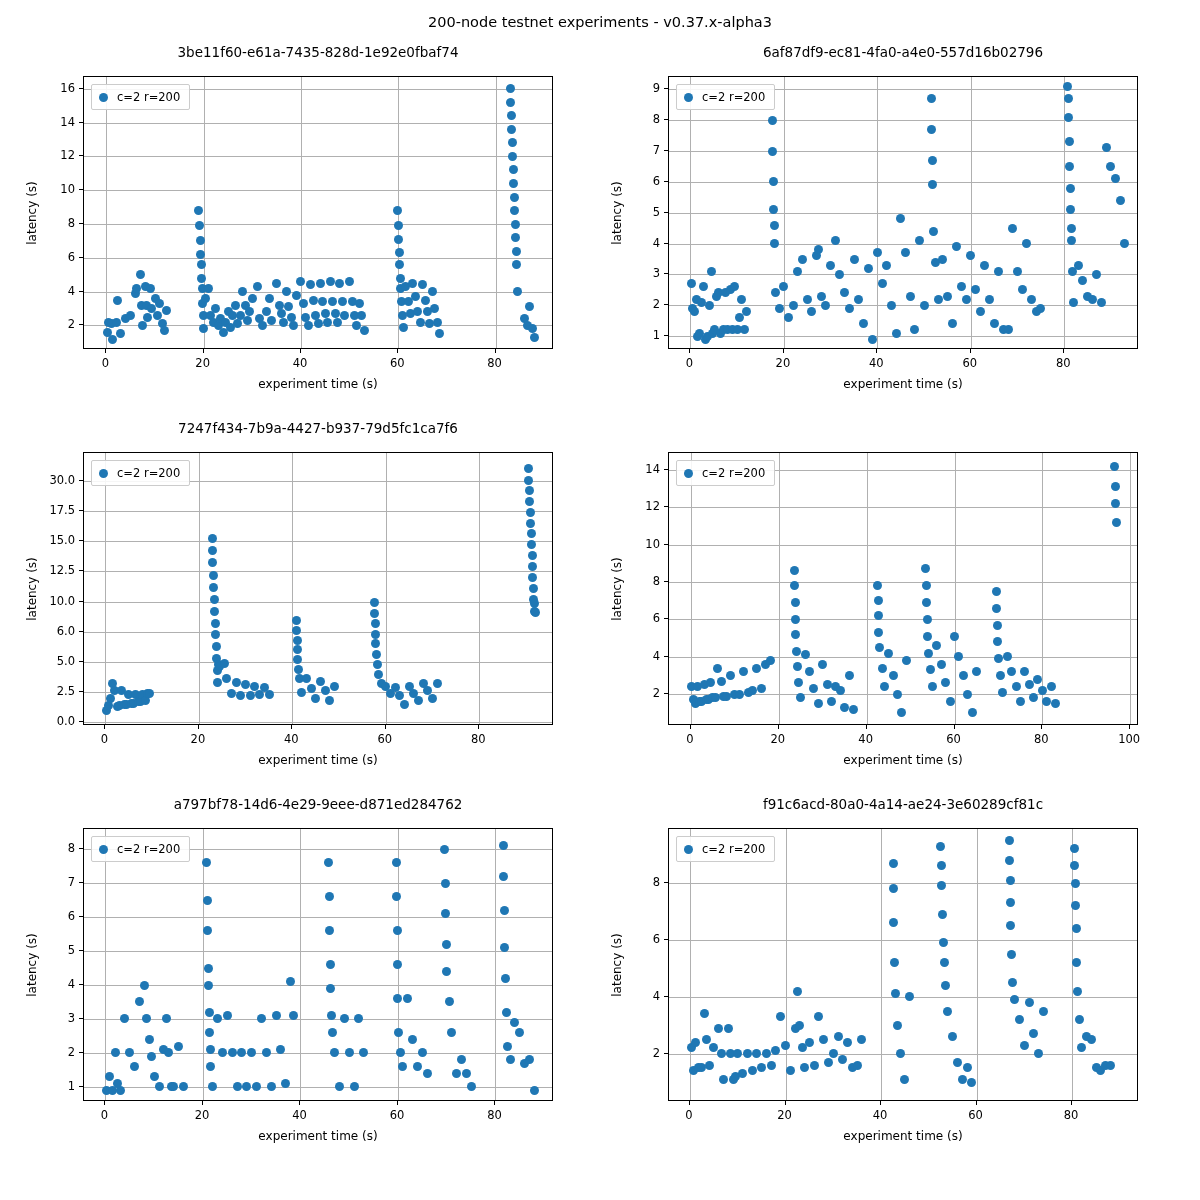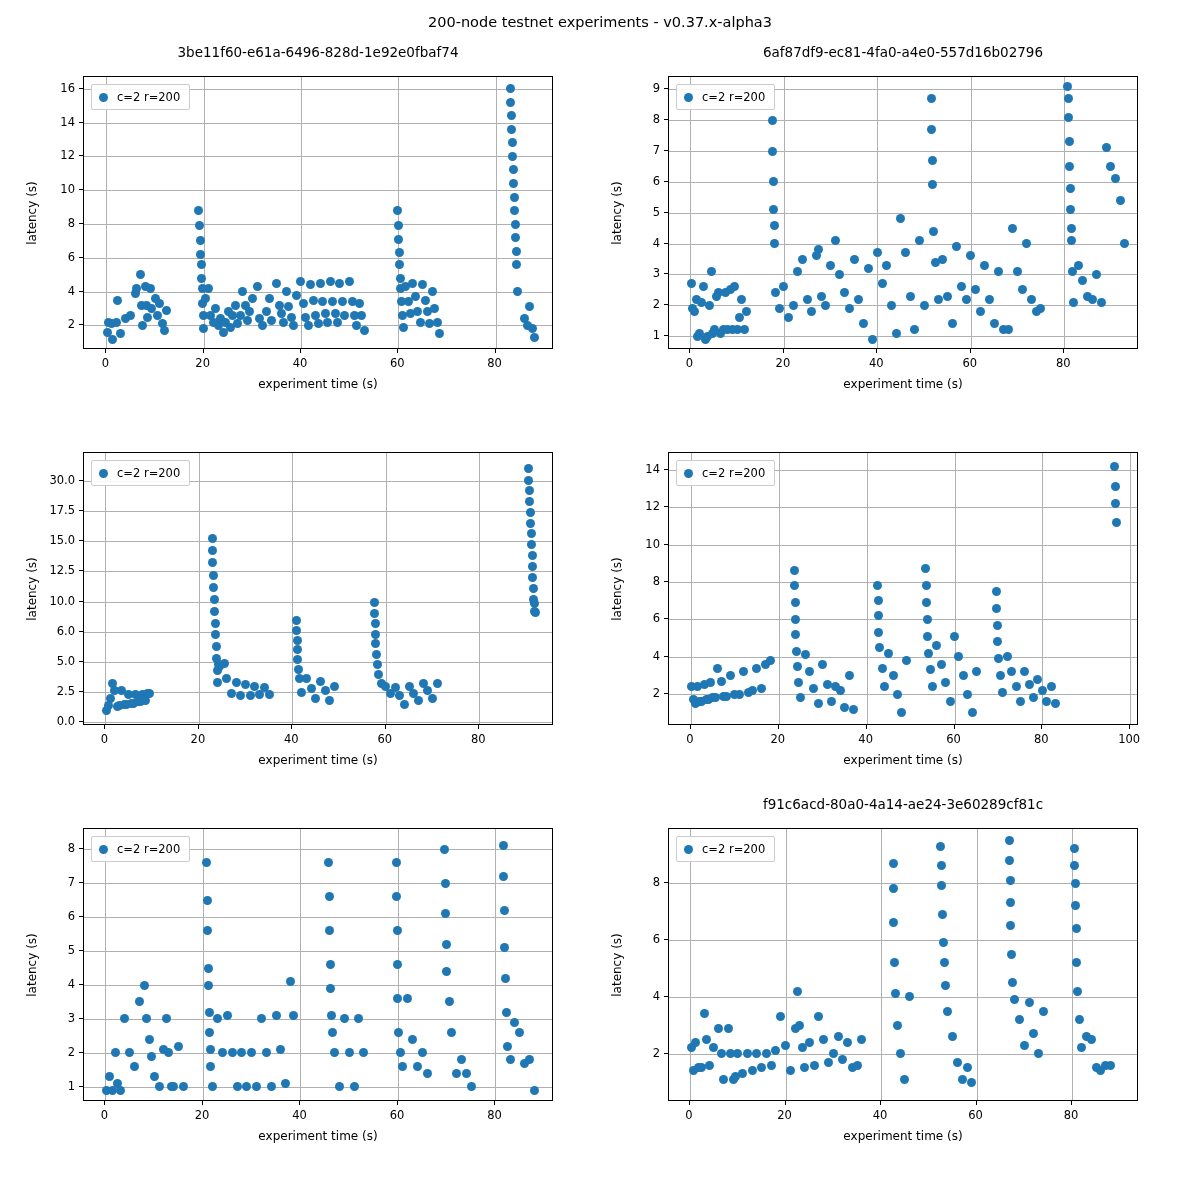--- a/index.html
+++ b/index.html
@@ -113,21 +113,21 @@
     background: #1f77b4;
     display: inline-block;
   }
 </style>
 </head>
 <body>
 
 <div id="figure">
   <div id="suptitle">200-node testnet experiments - v0.37.x-alpha3</div>
 <div class="panel" style="left: 3px; top: 44px; width: 550px; height: 353px;">
-      <div class="panel-title" style="width: 470px; left: 80px;">3be11f60-e61a-6496-828d-1e92e0fbaf74</div>
+      <div class="panel-title" style="width: 470px; left: 80px;">3be11f60-e61a-7435-828d-1e92e0fbaf74</div>
       <div class="tick x" style="left: 102.381px; top: 305px;"></div>
       <div class="ticklabel x" style="left: 102.381px; top: 312px;">0</div>
       <div class="tick x" style="left: 199.689px; top: 305px;"></div>
       <div class="ticklabel x" style="left: 199.689px; top: 312px;">20</div>
       <div class="tick x" style="left: 296.998px; top: 305px;"></div>
       <div class="ticklabel x" style="left: 296.998px; top: 312px;">40</div>
       <div class="tick x" style="left: 394.306px; top: 305px;"></div>
       <div class="ticklabel x" style="left: 394.306px; top: 312px;">60</div>
       <div class="tick x" style="left: 491.615px; top: 305px;"></div>
       <div class="ticklabel x" style="left: 491.615px; top: 312px;">80</div>
@@ -476,20 +476,21 @@
         <div class="dot" style="left: 455.984px; top: 166.576px; background: rgb(31, 119, 180);"></div>
       </div>
       <div class="legend" style="left: 88px; top: 40px;">
         <span class="swatch" style="background: rgb(31, 119, 180);"></span>
         <span>c=2 r=200</span>
       </div>
       <div class="axis-label-x" style="left: 80px; width: 470px; top: 333px;">experiment time (s)</div>
       <div class="axis-label-y" style="left: 22px; top: 168.5px; transform: rotate(-90deg) translateX(-50%);">latency (s)</div>
     </div>
     <div class="panel" style="left: 3px; top: 420px; width: 550px; height: 353px;">
+      <div class="panel-title" style="width: 470px; left: 80px;">7247f434-7b9a-4427-b937-79d5fc1ca7f6</div>
       <div class="tick x" style="left: 101.491px; top: 305px;"></div>
       <div class="ticklabel x" style="left: 101.491px; top: 312px;">0</div>
       <div class="tick x" style="left: 194.93px; top: 305px;"></div>
       <div class="ticklabel x" style="left: 194.93px; top: 312px;">20</div>
       <div class="tick x" style="left: 288.37px; top: 305px;"></div>
       <div class="ticklabel x" style="left: 288.37px; top: 312px;">40</div>
       <div class="tick x" style="left: 381.809px; top: 305px;"></div>
       <div class="ticklabel x" style="left: 381.809px; top: 312px;">60</div>
       <div class="tick x" style="left: 475.249px; top: 305px;"></div>
       <div class="ticklabel x" style="left: 475.249px; top: 312px;">80</div>
@@ -775,20 +776,21 @@
         <div class="dot" style="left: 447.159px; top: 69.1849px; background: rgb(31, 119, 180);"></div>
       </div>
       <div class="legend" style="left: 88px; top: 40px;">
         <span class="swatch" style="background: rgb(31, 119, 180);"></span>
         <span>c=2 r=200</span>
       </div>
       <div class="axis-label-x" style="left: 80px; width: 470px; top: 333px;">experiment time (s)</div>
       <div class="axis-label-y" style="left: 22px; top: 168.5px; transform: rotate(-90deg) translateX(-50%);">latency (s)</div>
     </div>
     <div class="panel" style="left: 3px; top: 796px; width: 550px; height: 353px;">
+      <div class="panel-title" style="width: 470px; left: 80px;">a797bf78-14d6-4e29-9eee-d871ed284762</div>
       <div class="tick x" style="left: 101.452px; top: 305px;"></div>
       <div class="ticklabel x" style="left: 101.452px; top: 312px;">0</div>
       <div class="tick x" style="left: 198.963px; top: 305px;"></div>
       <div class="ticklabel x" style="left: 198.963px; top: 312px;">20</div>
       <div class="tick x" style="left: 296.473px; top: 305px;"></div>
       <div class="ticklabel x" style="left: 296.473px; top: 312px;">40</div>
       <div class="tick x" style="left: 393.983px; top: 305px;"></div>
       <div class="ticklabel x" style="left: 393.983px; top: 312px;">60</div>
       <div class="tick x" style="left: 491.494px; top: 305px;"></div>
       <div class="ticklabel x" style="left: 491.494px; top: 312px;">80</div>

